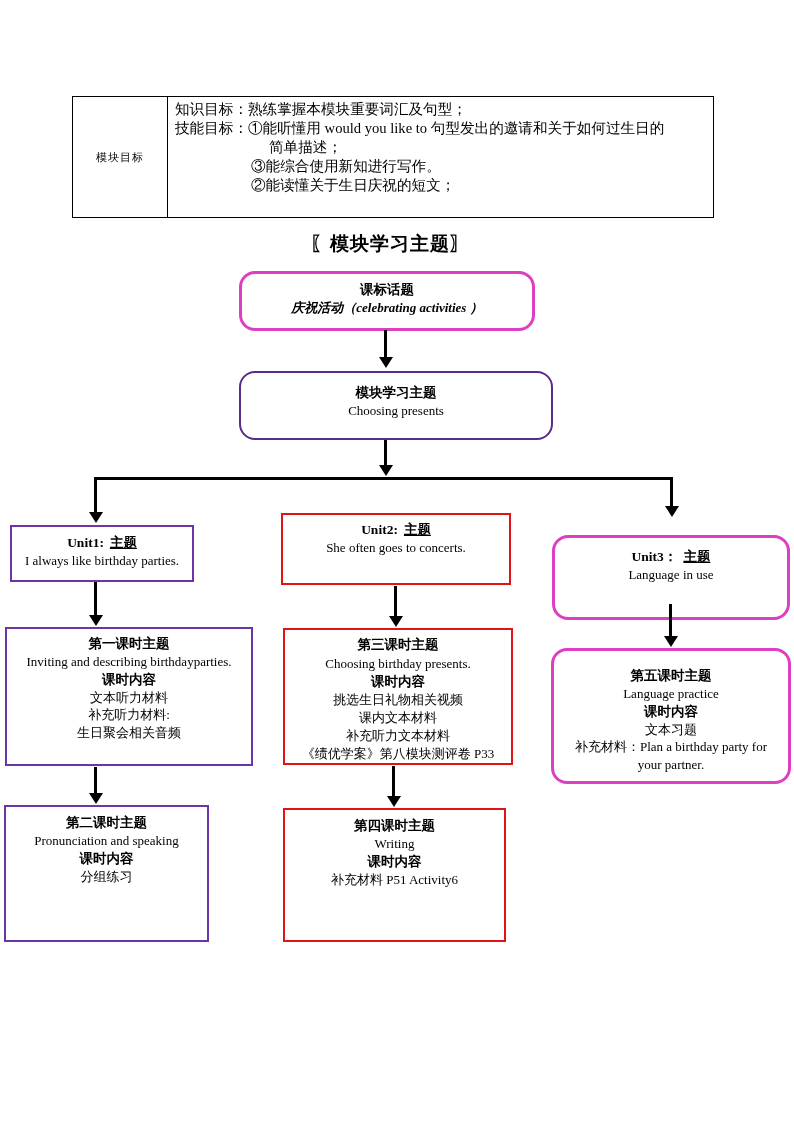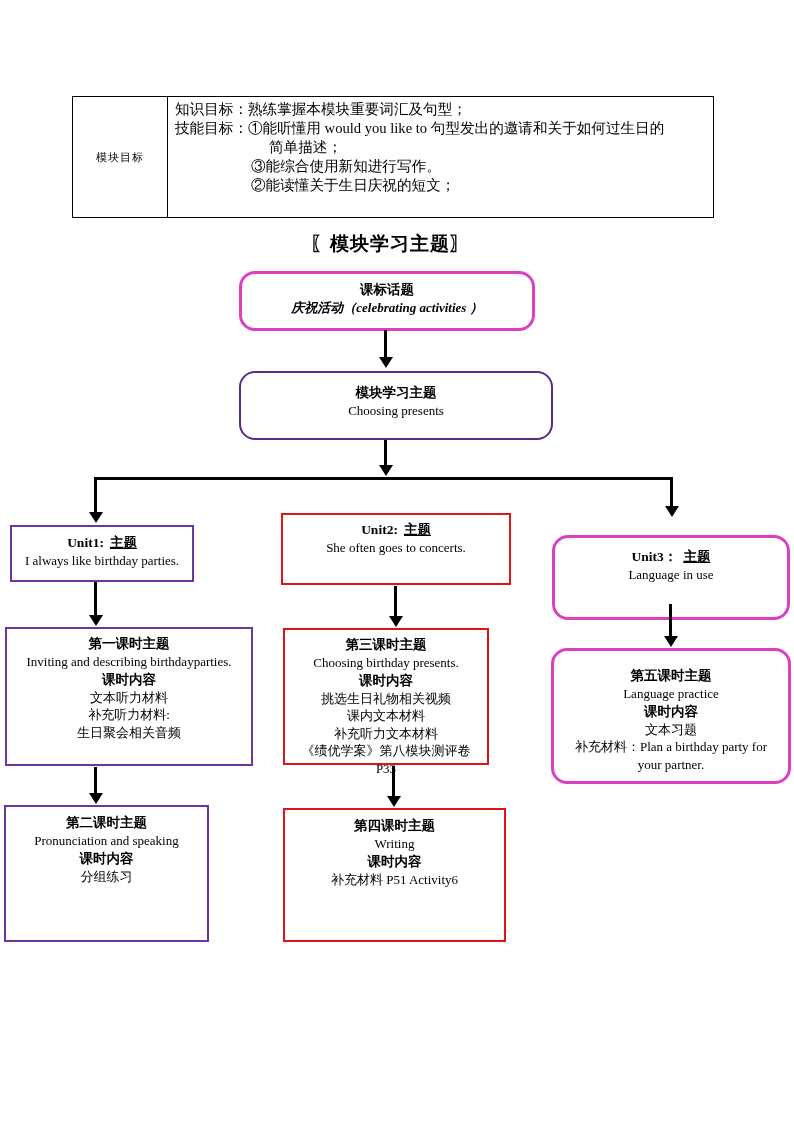--- a/index.html
+++ b/index.html
@@ -122,21 +122,21 @@
 
   <div class="box b-purple" style="left:5px; top:627px; width:248px; height:139px; padding:6px 8px 0;">
     <div class="bt">第一课时主题</div>
     <div class="bl">Inviting and describing birthdayparties.</div>
     <div class="bt">课时内容</div>
     <div class="bl">文本听力材料</div>
     <div class="bl">补充听力材料:</div>
     <div class="bl">生日聚会相关音频</div>
   </div>
 
-  <div class="box b-red" style="left:283px; top:628px; width:206px; height:137px; padding:6px 6px 0;">
+  <div class="box b-red" style="left:283px; top:628px; width:230px; height:137px; padding:6px 6px 0;justify-content:space-between;">
     <div class="bt">第三课时主题</div>
     <div class="bl">Choosing birthday presents.</div>
     <div class="bt">课时内容</div>
     <div class="bl">挑选生日礼物相关视频</div>
     <div class="bl">课内文本材料</div>
     <div class="bl">补充听力文本材料</div>
     <div class="bl">《绩优学案》第八模块测评卷 P33</div>
   </div>
 
   <div class="box rounded b-magenta" style="left:551px; top:648px; width:240px; height:136px; padding:16px 8px 0;">

